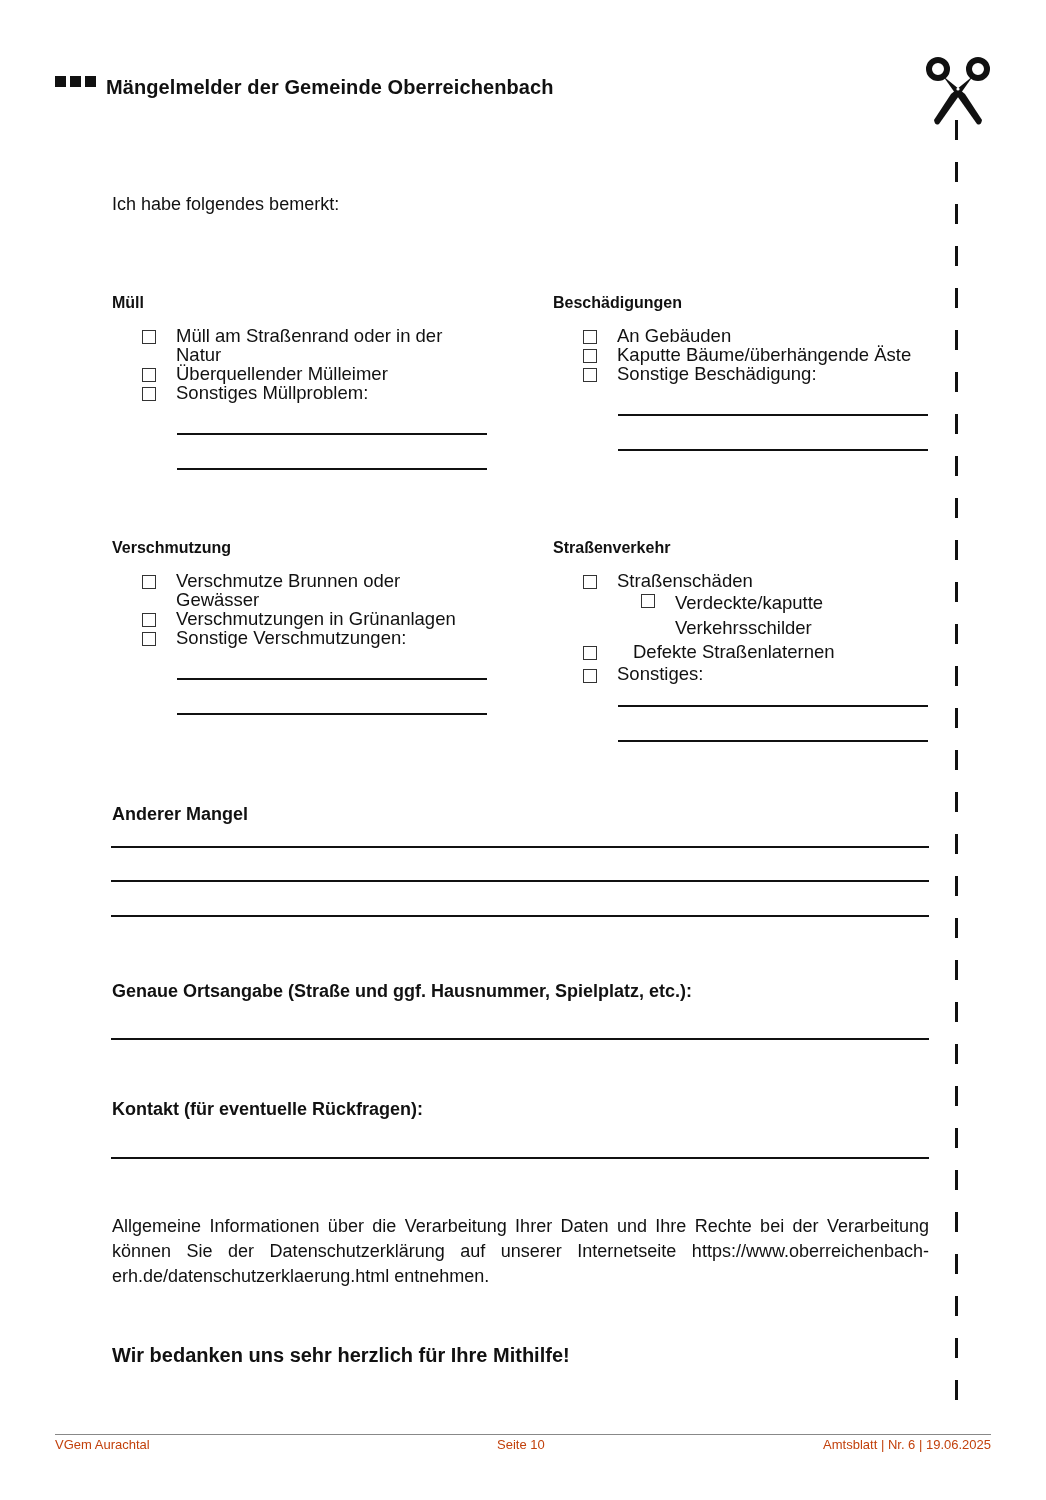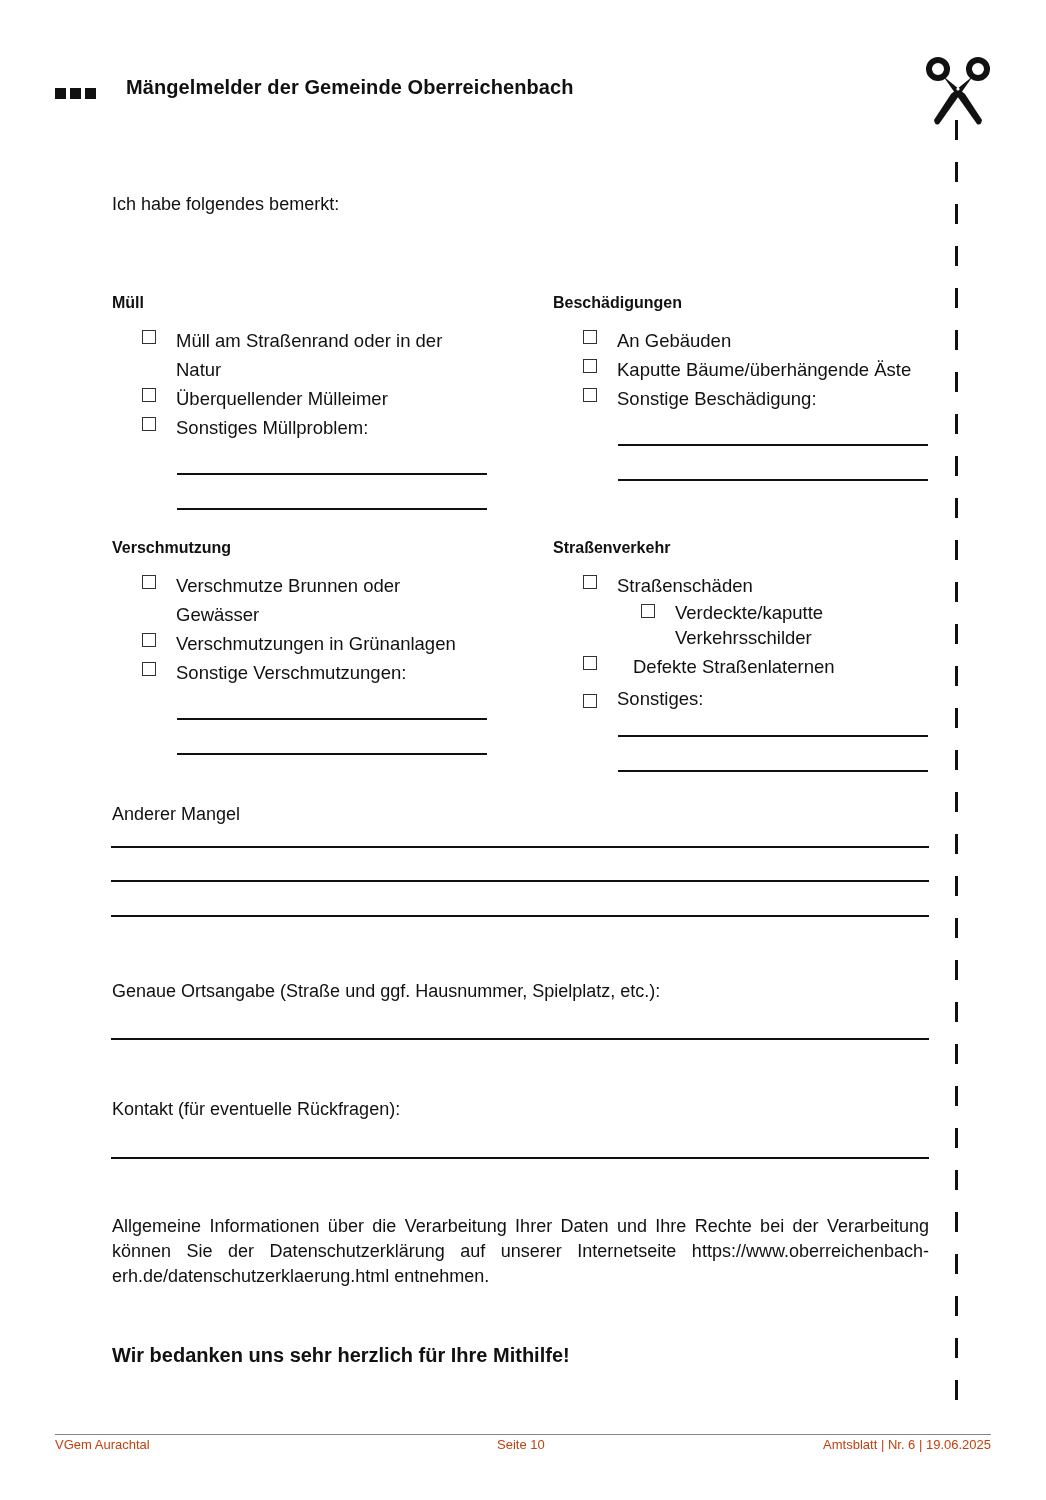--- a/index.html
+++ b/index.html
@@ -1,33 +1,33 @@
 <!DOCTYPE html>
 <html><head>
 <meta charset="utf-8">
 <style>
   html, body { margin: 0; padding: 0; background: #ffffff; }
   body { width: 1046px; height: 1500px; position: relative; overflow: hidden;
          font-family: "Liberation Sans", sans-serif; color: #111; }
   .abs { position: absolute; }
-  .header { left: 55px; top: 76px; display: flex; align-items: flex-end; gap: 20px; }
+  .header { left: 55px; top: 76px; display: flex; align-items: flex-start; }
   .header .squares { display: flex; gap: 4px; margin-right: 10px; }
   .header .squares span { width: 11px; height: 11px; background: #111; display: block; }
   .header .title { font-size: 20px; font-weight: bold; letter-spacing: 0.1px; }
   .scissors { left: 925px; top: 56px; width: 66px; height: 72px; }
   .cutline { left: 955px; top: 120px; width: 3px; height: 1292px;
              background: repeating-linear-gradient(to bottom, #111 0, #111 20px, transparent 20px, transparent 42px); }
   .intro { left: 112px; top: 194px; font-size: 18px; }
   .section { position: absolute; width: 380px; }
   .section h3 { margin: 0 0 14px 0; font-size: 16px; font-weight: bold; }
-  .item { display: flex; align-items: flex-start; font-size: 18.5px; line-height: 29px; margin-left: 30px; }
+  .item { display: flex; align-items: flex-start; font-size: 18.5px; line-height: 19px; margin-left: 30px; }
   .item .cb { width: 14px; height: 14px; border: 1.3px solid #333; margin-top: 4px; margin-right: 20px; flex: 0 0 auto; box-sizing: border-box; }
   .item .lbl { width: 300px; }
   .fill-line { margin-left: 65px; width: 310px; border-bottom: 2px solid #111; height: 0; }
-  .wide-label { left: 112px; font-size: 18px; font-weight: normal; position: absolute; }
+  .wide-label { left: 112px; font-size: 18px; font-weight: bold; position: absolute; }
   .wide-line { left: 111px; width: 818px; border-bottom: 2px solid #111; height: 0; position: absolute; }
   .privacy { left: 112px; top: 1214px; width: 817px; font-size: 18px; line-height: 25px; text-align: justify; text-align-last: left; }
   .thanks { left: 112px; top: 1344px; font-size: 20px; font-weight: bold; }
   .footer-rule { left: 55px; top: 1434px; width: 936px; border-top: 1px solid #888; }
   .footer { top: 1437px; font-size: 13px; color: #c2410c; }
 </style>
 </head>
 <body>
 
 <div class="abs header">

